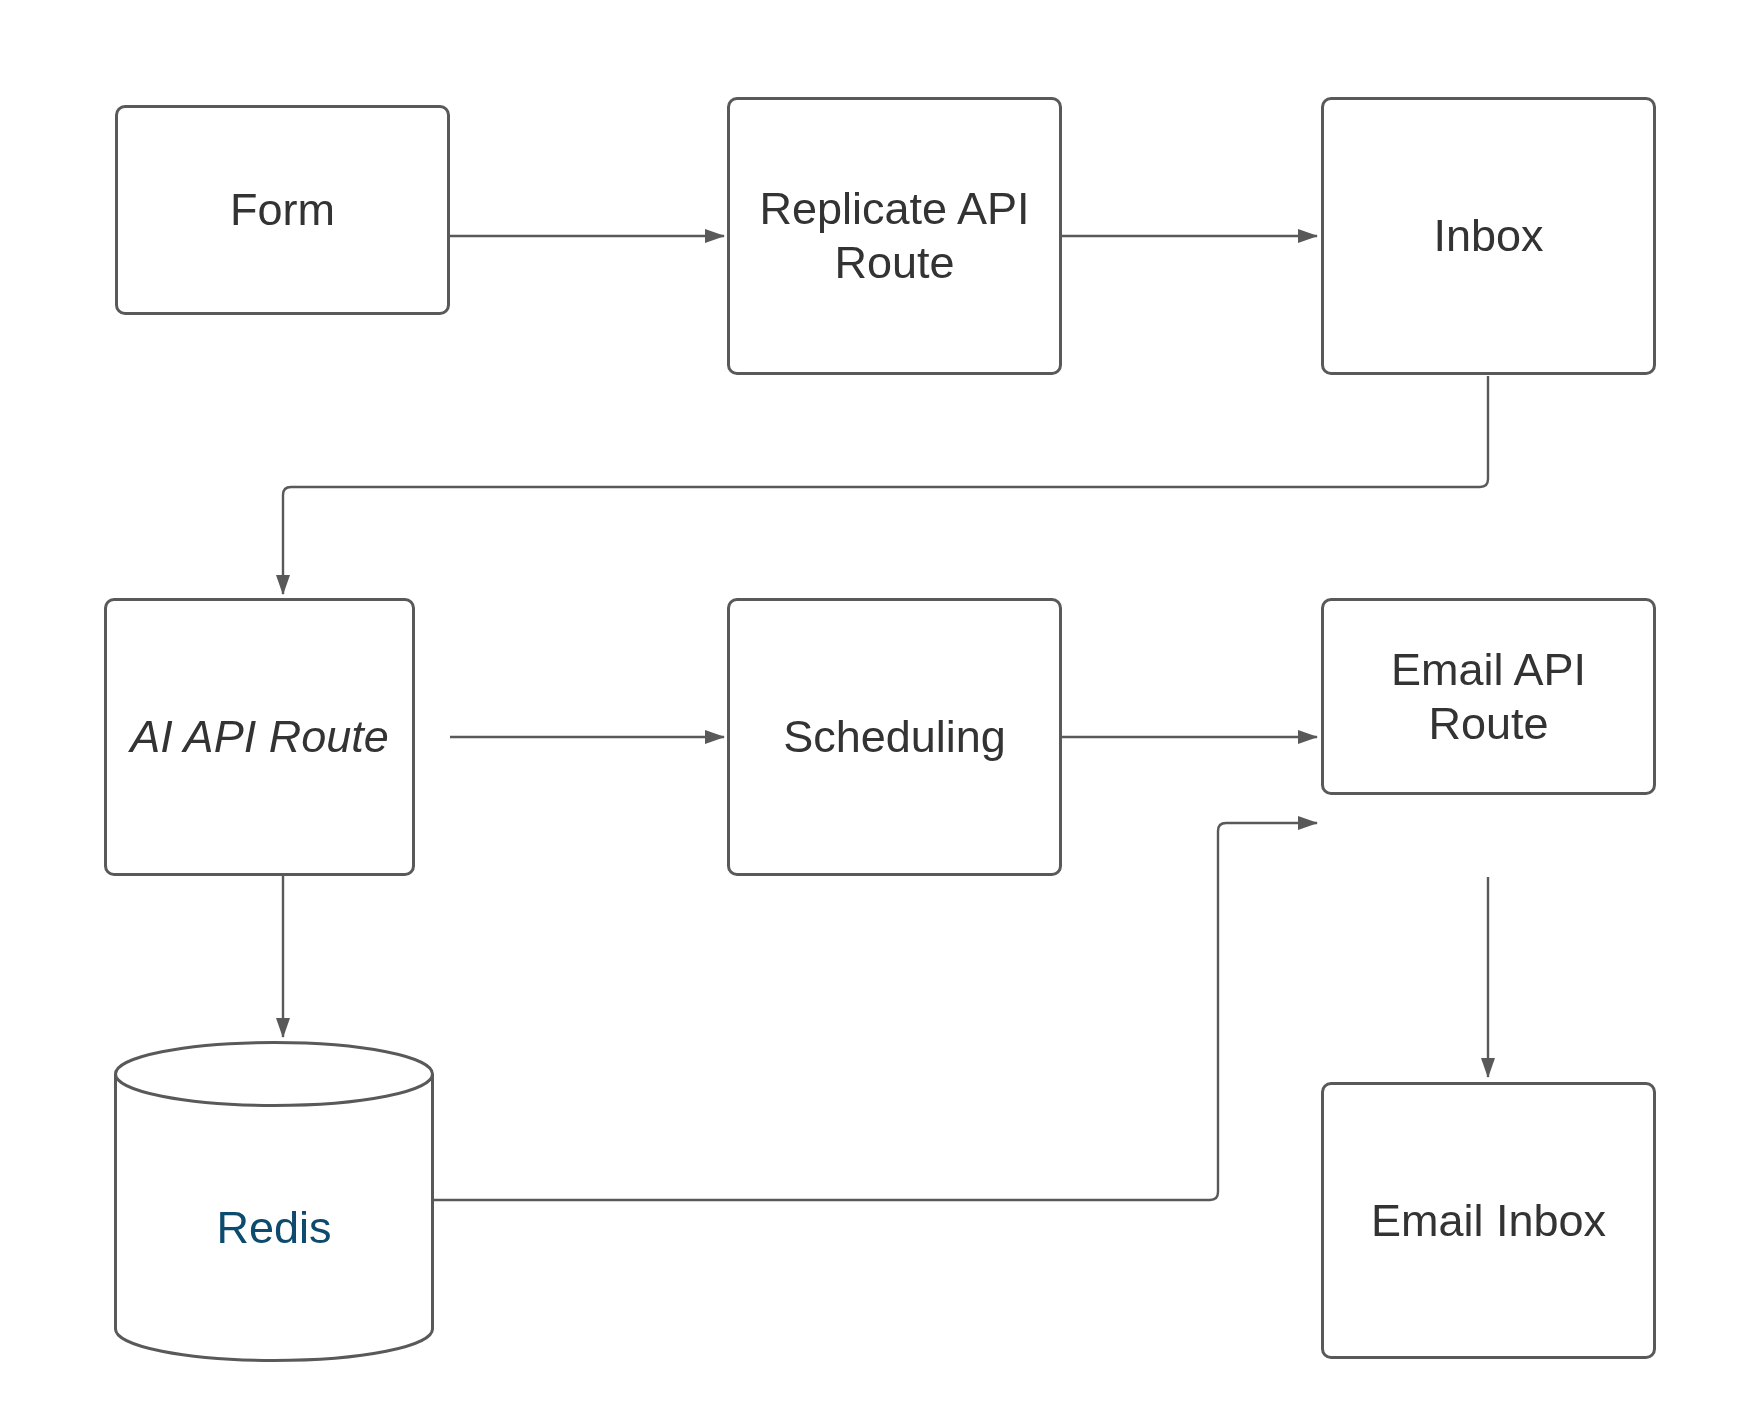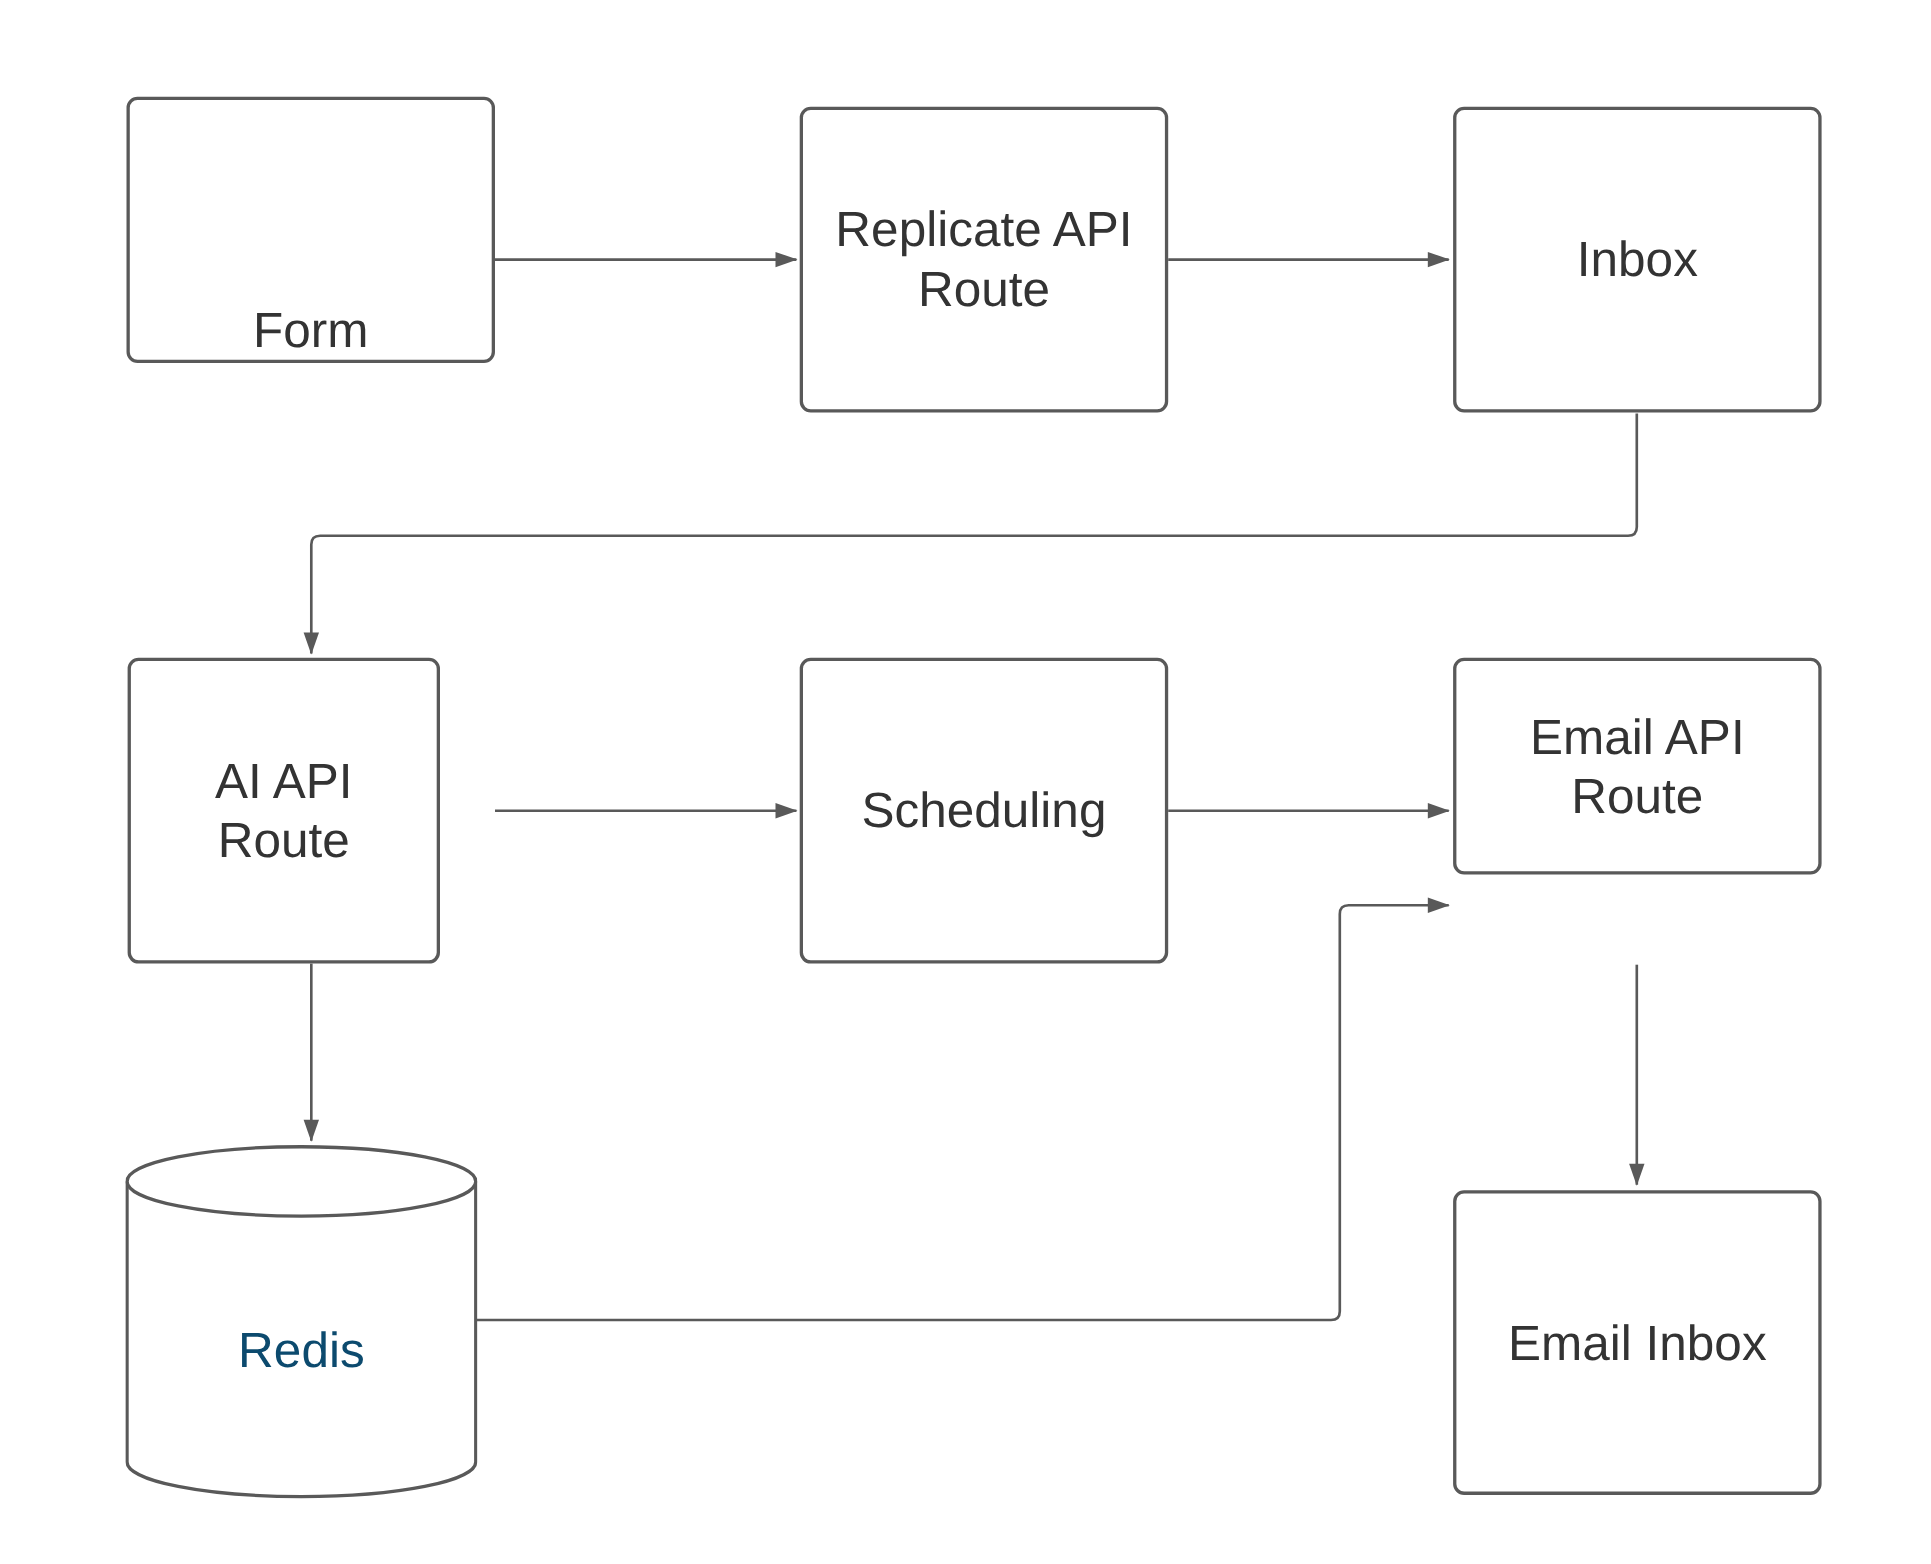--- a/index.html
+++ b/index.html
@@ -40,24 +40,24 @@
     border-radius: 10px;
     display: flex;
     align-items: center;
     justify-content: center;
     text-align: center;
     color: #333333;
     font-size: 45px;
     line-height: 1.2;
     padding: 0 18px;
   }
-  .node-form        { left: 115px;  top: 88px;   width: 335px; height: 242px; align-items: flex-end; }
+  .node-form        { left: 115px;  top: 105px;   width: 335px; height: 210px; }
   .node-scheduling  { left: 727px;  top: 97px;   width: 335px; height: 278px; }
   .node-qstash      { left: 1321px; top: 97px;   width: 335px; height: 278px; }
-  .node-ai          { left: 116px;  top: 598px;  width: 284px; height: 278px; }
+  .node-ai          { left: 104px;  top: 598px;  width: 311px; height: 278px; font-style: italic; }
   .node-replicate   { left: 727px;  top: 598px;  width: 335px; height: 278px; }
   .node-email-api   { left: 1321px; top: 598px;  width: 335px; height: 197px; }
   .node-email-inbox { left: 1321px; top: 1082px; width: 335px; height: 277px; }
 
   .cylinder {
     position: absolute;
     left: 114px; top: 1041px;
     width: 320px; height: 322px;
     color: #0c4a6e;
     font-size: 45px;

